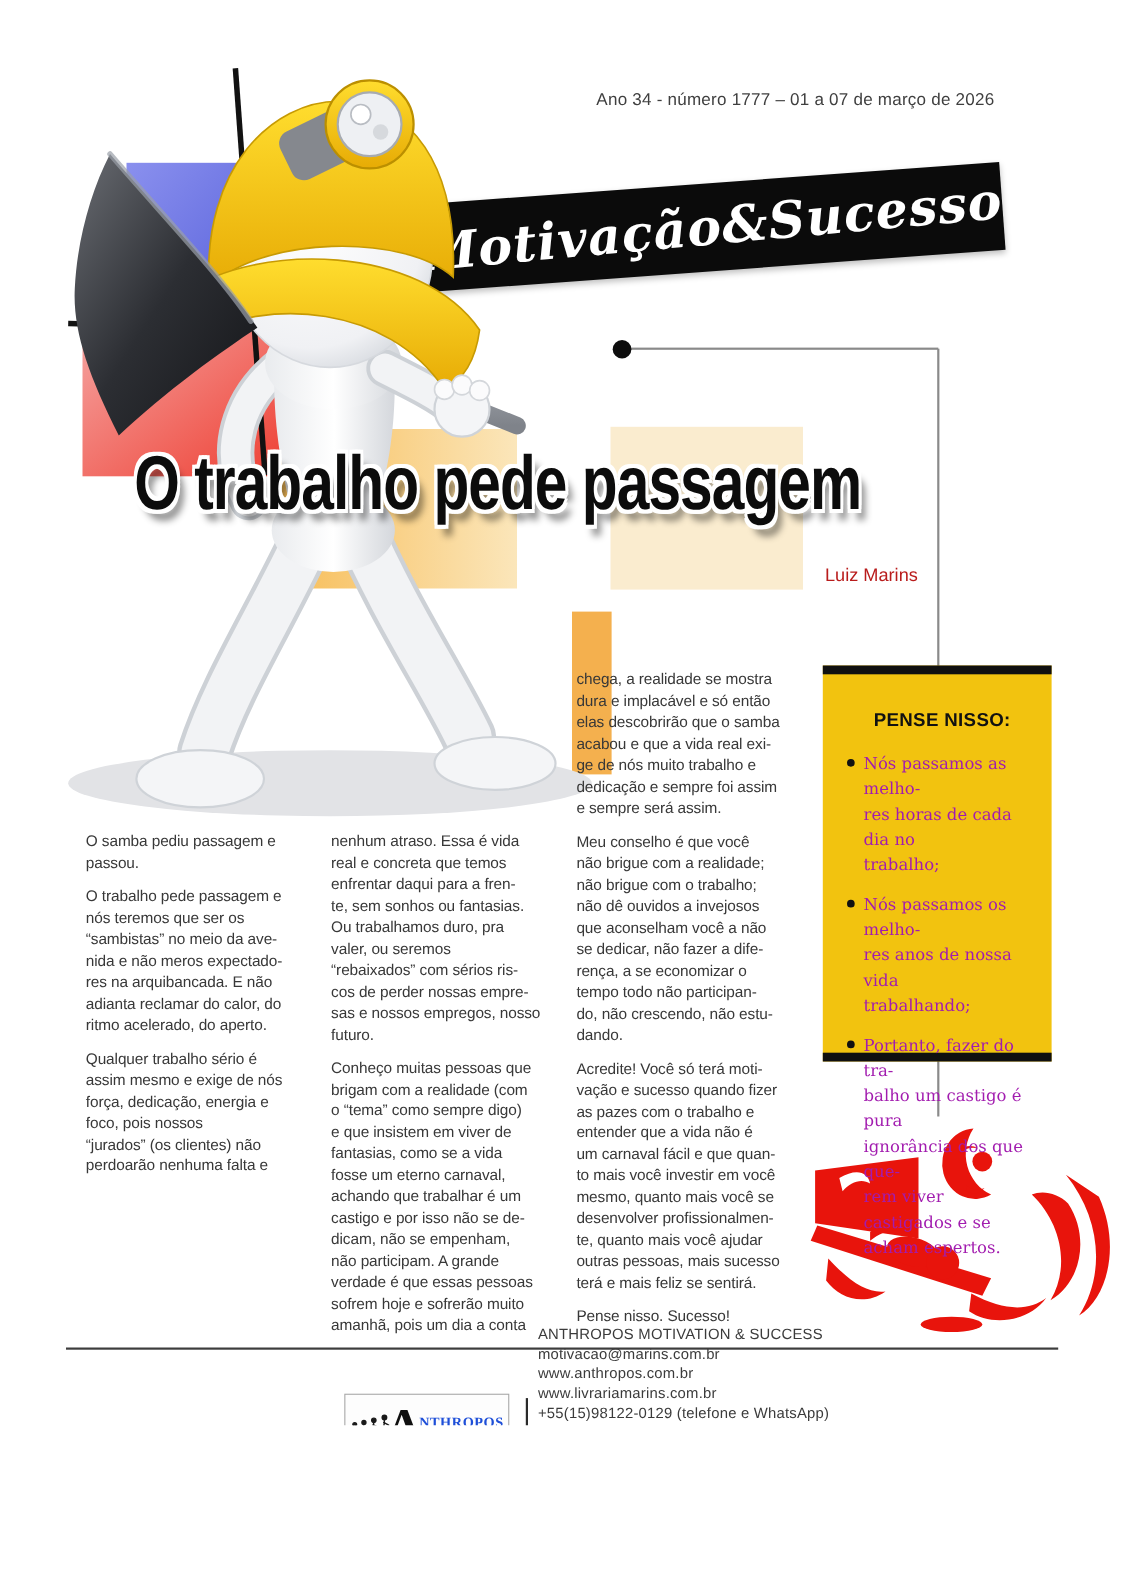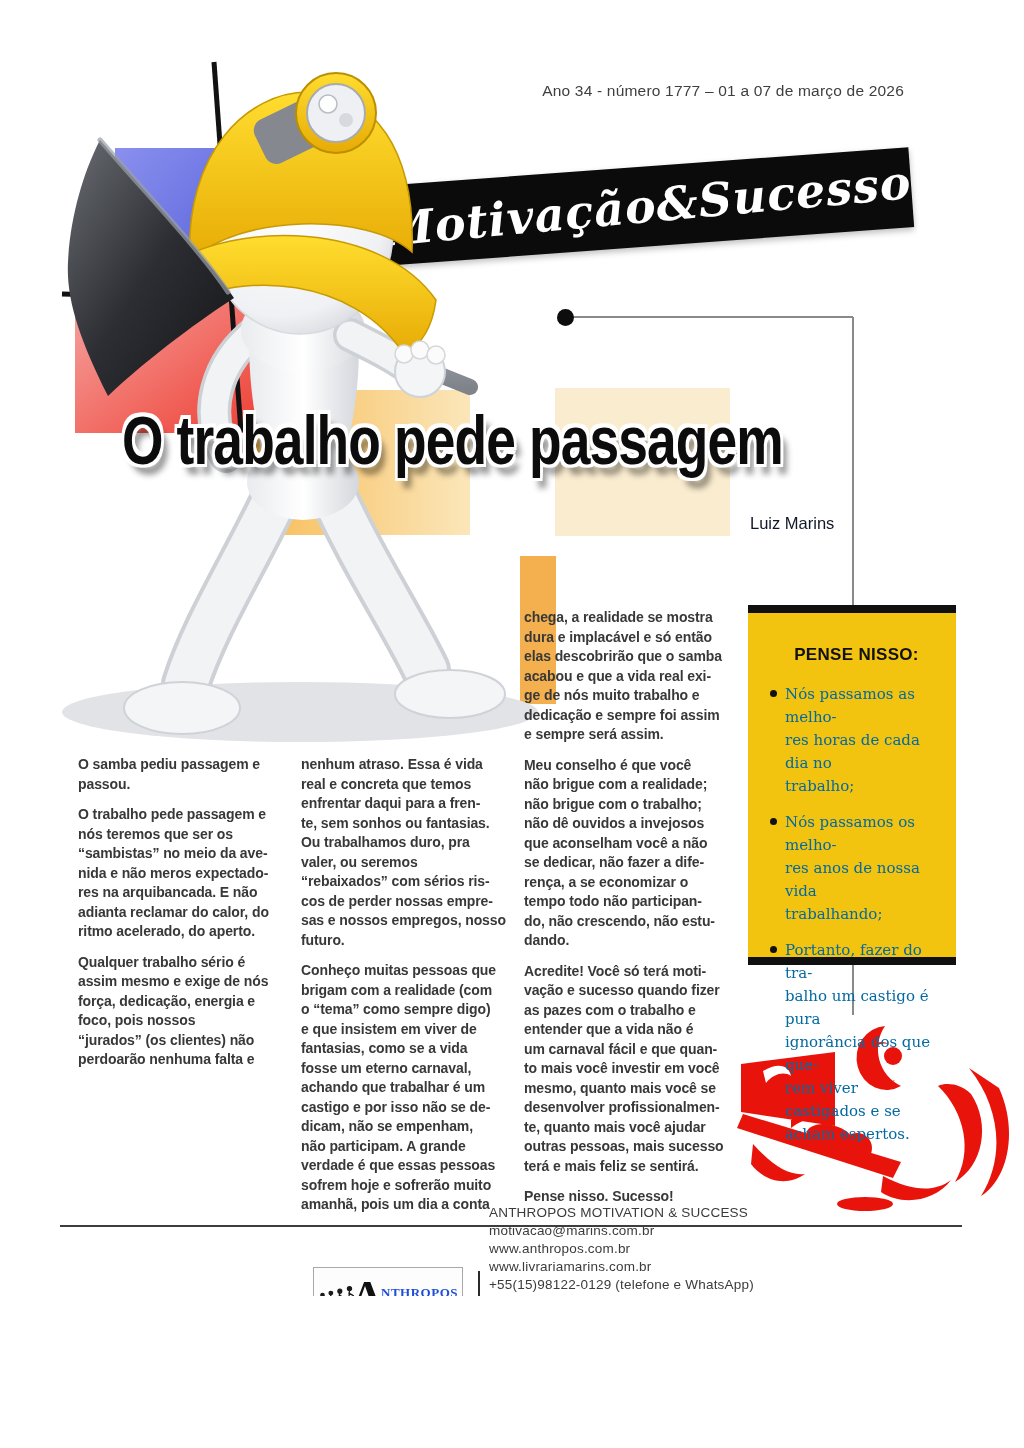--- a/index.html
+++ b/index.html
@@ -22,46 +22,46 @@
   .hero{position:absolute;left:0;top:0;z-index:2;}
 
   
   .article-title{position:absolute;left:122px;top:400px;z-index:4;
       font-size:62px;font-weight:800;letter-spacing:-1px;color:#0c0c0c;white-space:nowrap;
       transform:scaleX(.86) scaleY(1.12);transform-origin:left top;
       text-shadow:
         -3px 0 0 #fff,3px 0 0 #fff,0 -3px 0 #fff,0 3px 0 #fff,
         -3px -3px 0 #fff,3px 3px 0 #fff,-3px 3px 0 #fff,3px -3px 0 #fff,
         7px 9px 7px rgba(0,0,0,.45);}
-  .author{position:absolute;left:750px;top:514px;font-size:16.5px;color:#0f172a;z-index:4;}
+  .author{position:absolute;left:750px;top:514px;font-size:16.5px;color:#b91c1c;z-index:4;}
 
   
   .conn-dot{position:absolute;left:557px;top:309px;width:17px;height:17px;border-radius:50%;
             background:#0d0d0d;z-index:2;}
   .conn-h{position:absolute;left:566px;top:316px;width:287px;height:2px;background:#8a8a8a;z-index:1;}
   .conn-v{position:absolute;left:852px;top:317px;width:2px;height:698px;background:#8a8a8a;z-index:1;}
 
   
-  .col{position:absolute;width:206px;z-index:3;font-weight:bold;}
+  .col{position:absolute;width:206px;z-index:3;}
   .col1{left:78px;top:755px;}
   .col2{left:301px;top:755px;}
   .col3{left:524px;top:608px;}
   .colp{font-size:14px;line-height:19.5px;letter-spacing:-.1px;color:#383838;
         white-space:pre-line;margin:0 0 11px 0;}
 
   
   .think-box{position:absolute;left:748px;top:605px;width:208px;height:360px;
              background:#F2C30F;border-top:8px solid #101010;border-bottom:8px solid #101010;
              box-sizing:border-box;z-index:4;padding:24px 13px 0 22px;}
   .think-heading{text-align:center;font-weight:bold;font-size:17px;color:#111;
                  letter-spacing:.3px;margin:8px 0 18px 0;}
   .bullet{display:flex;gap:8px;margin-bottom:13px;}
   .bullet .dot{flex:0 0 auto;width:7px;height:7px;border-radius:50%;background:#111;margin-top:7px;}
   .bullet .btxt{font-family:"DejaVu Serif",serif;font-size:15px;line-height:23px;
-                color:#0369a1;white-space:pre-line;}
+                color:#a21caf;white-space:pre-line;}
 
   
   .red-art{position:absolute;left:733px;top:1016px;z-index:2;}
 
   
   .sep-line{position:absolute;left:60px;top:1225px;width:902px;height:2px;background:#3d3d3d;z-index:3;}
   .logo-box{position:absolute;left:313px;top:1267px;width:150px;height:95px;background:#fdfdfd;
             border:1px solid #a8a8a8;z-index:3;box-sizing:border-box;padding:3px 4px;}
   .logo-row{display:flex;align-items:flex-end;height:46px;}
   .logo-a{font-family:"Liberation Serif",serif;font-weight:bold;font-size:44px;line-height:40px;

